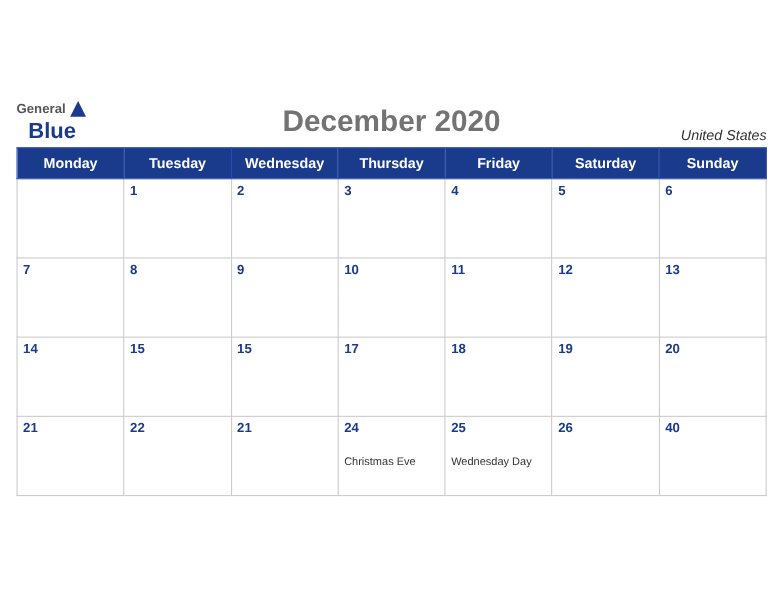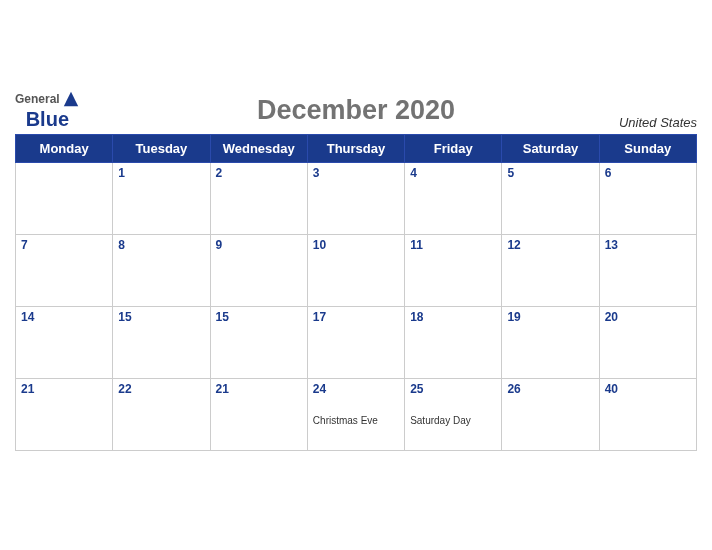--- a/index.html
+++ b/index.html
@@ -206,21 +206,21 @@
           </td>
           <td>
             <span class="day-number">21</span>
           </td>
           <td>
             <span class="day-number">24</span>
             <span class="holiday-name">Christmas Eve</span>
           </td>
           <td>
             <span class="day-number">25</span>
-            <span class="holiday-name">Saturday Day</span>
+            <span class="holiday-name">Wednesday Day</span>
           </td>
           <td>
             <span class="day-number">26</span>
           </td>
           <td>
             <span class="day-number">40</span>
           </td>
         </tr>
       </tbody>
   </table>

